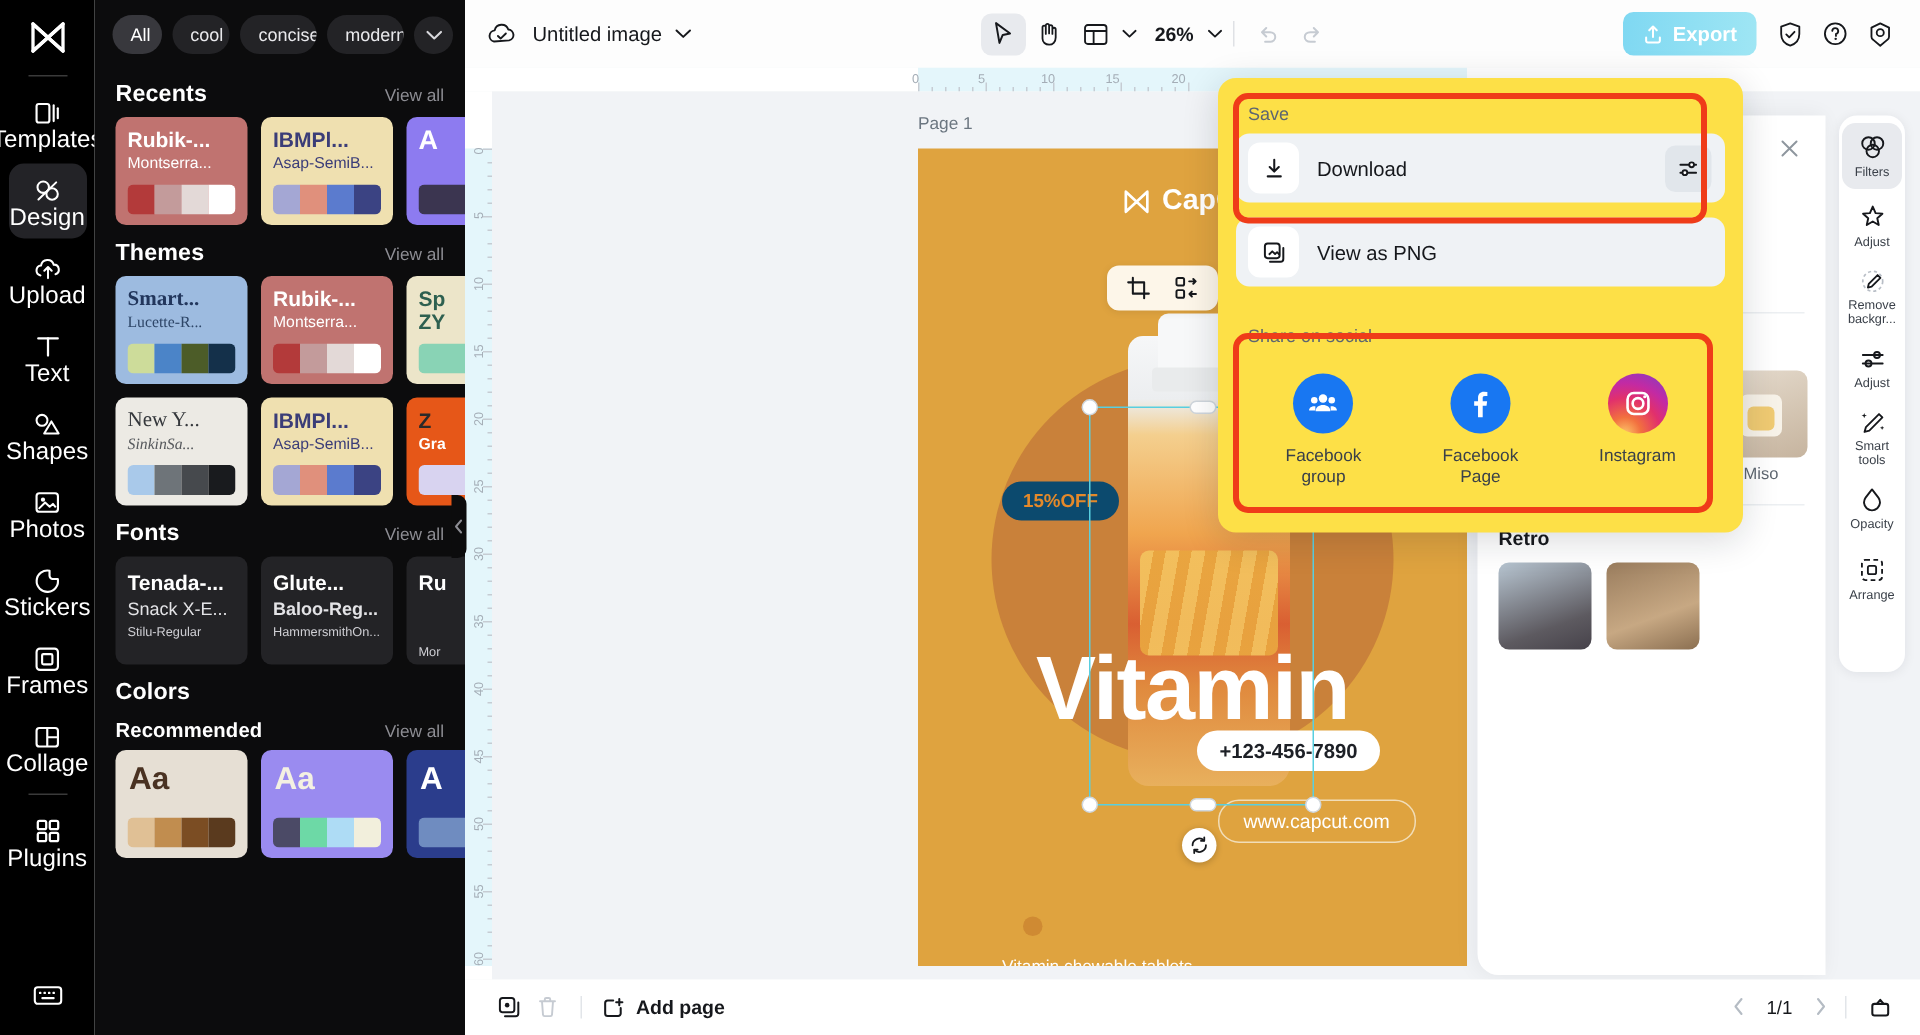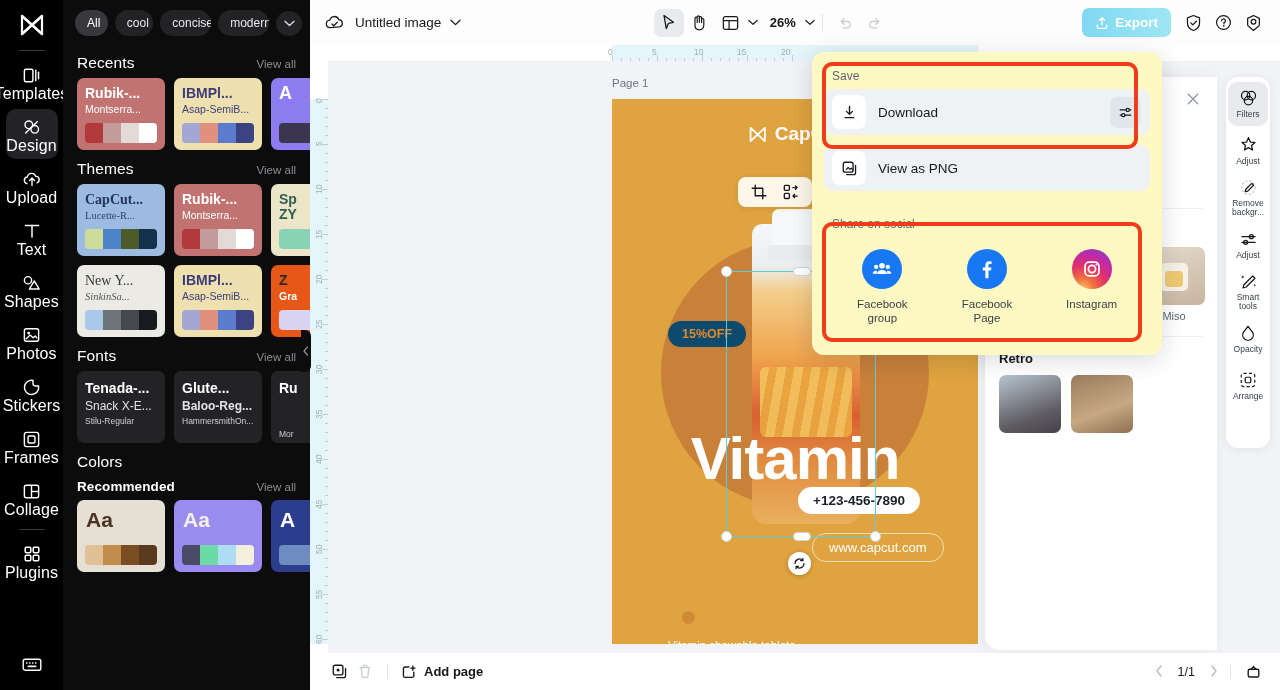--- a/index.html
+++ b/index.html
@@ -41,21 +41,21 @@
   }
   .chip.active { background: #38383d; color: #fff; }
   .chip-more {
     background: #232326; border-radius: 13px; width: 26px; height: 25px; flex: 0 0 26px;
     display: flex; align-items: center; justify-content: center; cursor: pointer;
   }
   .sec-head {
     display: flex; align-items: baseline; justify-content: space-between;
     padding: 10px 14px 6px 14px;
   }
-  .sec-title { font-size: 15.5px; font-weight: 400; color: #fff; letter-spacing: .1px; }
+  .sec-title { font-size: 15.5px; font-weight: 700; color: #fff; letter-spacing: .1px; }
   .sec-sub { font-size: 13.5px; font-weight: 700; color: #fff; letter-spacing: .1px; }
   .sec-link { font-size: 11.5px; color: #8d8d93; cursor: pointer; }
   .row { display: flex; gap: 9px; padding: 0 0 0 14px; position: relative; }
   .card {
     width: 88px; height: 72px; border-radius: 7px; flex: 0 0 88px;
     padding: 8px 8px 7px 8px; overflow: hidden; cursor: pointer; position: relative;
   }
   .card .t1 { font-size: 14px; font-weight: 800; line-height: 15px; white-space: nowrap; overflow: hidden; }
   .card .t2 { font-size: 10.5px; line-height: 13px; margin-top: 2px; white-space: nowrap; overflow: hidden; }
   .swatches { position: absolute; left: 8px; bottom: 7px; display: flex; border-radius: 4px; overflow: hidden; width: 72px; height: 20px; }
@@ -140,21 +140,21 @@
     display: flex; align-items: center; justify-content: center; box-shadow: 0 1px 5px rgba(0,0,0,.22); cursor: pointer;
   }
   .sel-toolbar {
     position: absolute; left: 738px; top: 177px; height: 30px; background: #fdf6e9; border-radius: 8px;
     display: flex; align-items: center; gap: 16px; padding: 0 13px; box-shadow: 0 1px 6px rgba(0,0,0,.09); z-index: 6;
   }
 
   
   .dropdown {
     position: absolute; left: 812px; top: 52px; width: 350px; height: 303px;
-    background: #fef9c3; border-radius: 12px; box-shadow: 0 5px 24px rgba(16,24,40,.16); z-index: 40; padding: 10px 12px;
+    background: #fde047; border-radius: 12px; box-shadow: 0 5px 24px rgba(16,24,40,.16); z-index: 40; padding: 10px 12px;
   }
   .dd-label { font-size: 12px; color: #5e6670; padding: 7px 6px 6px 8px; }
   .dd-item {
     background: #eff2f5; border-radius: 9px; height: 46px; display: flex; align-items: center;
     padding: 0 9px 0 8px; cursor: pointer; margin-bottom: 10px;
   }
   .dd-sq { width: 34px; height: 34px; border-radius: 8px; background: #fff; display: flex; align-items: center; justify-content: center; flex: 0 0 34px; }
   .dd-text { font-size: 13.5px; color: #16181c; margin-left: 12px; flex: 1; }
   .dd-gear { width: 31px; height: 31px; border-radius: 7px; background: #e1e6eb; display: flex; align-items: center; justify-content: center; cursor: pointer; }
   .socials { display: flex; justify-content: space-around; padding: 12px 6px 0 6px; }
@@ -388,21 +388,21 @@
       </div>
 
     </div>
 
     <div class="sec-head">
       <span class="sec-title">Themes</span>
       <span class="sec-link">View all</span>
     </div>
     <div class="row">
       <div class="card" style="background:#9dbbe0">
-        <div class="t1" style="color:#22365c;font-family:'Liberation Serif',serif">CapCut...</div>
+        <div class="t1" style="color:#22365c;font-family:'Liberation Serif',serif">Smart...</div>
         <div class="t2" style="color:#2e4668;font-family:'Liberation Serif',serif">Lucette-R...</div>
         <div class="swatches">
             <i style="background:#cddc9a"></i>
             <i style="background:#4b84c8"></i>
             <i style="background:#4c5c28"></i>
             <i style="background:#14304a"></i>
           </div>
       </div>
       <div class="card" style="background:#c07370">
         <div class="t1" style="color:#fff">Rubik-...</div>

